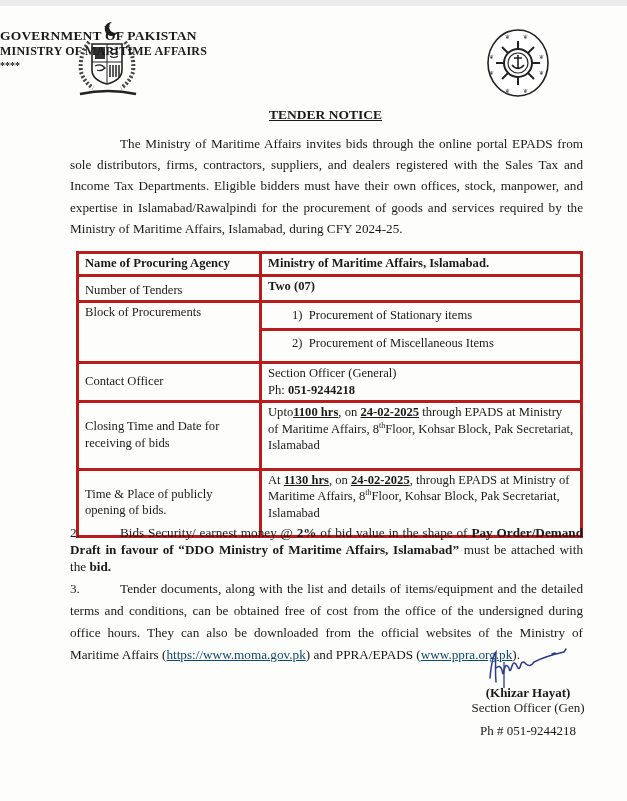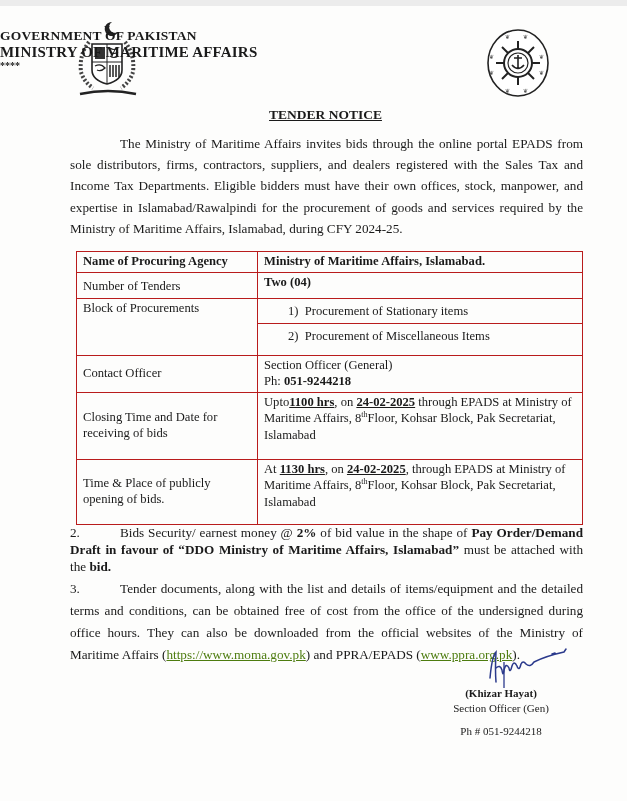--- a/index.html
+++ b/index.html
@@ -8,41 +8,41 @@
       background: #fdfdfc;
       font-family: "Liberation Serif", serif;
       color: #1a1a1a;
       position: relative;
     }
     .topbar { position: absolute; left: 0; top: 0; width: 627px; height: 6px; background: #ececec; }
     .emblem-left { position: absolute; left: 72px; top: 18px; width: 72px; height: 84px; }
     .emblem-right { position: absolute; left: 485px; top: 27px; width: 66px; height: 72px; }
     .header { position: absolute; left: 0; width: 627px; font-weight: bold; }
     .h1 { top: 28px; font-size: 13.5px; letter-spacing: 0.2px; }
-    .h2 { top: 44px; font-size: 15px; letter-spacing: 0.2px; }
+    .h2 { top: 44px; font-size: 12px; letter-spacing: 0.2px; }
     .h3 { top: 60px; font-size: 10px; }
     .title { position: absolute; left: 12px; width: 627px; top: 107px; text-align: center; font-weight: bold; font-size: 13.5px; text-decoration: underline; }
     .para { position: absolute; left: 70px; width: 513px; font-size: 13.2px; line-height: 21.2px; text-align: justify; }
     .p1 { top: 133px; text-indent: 50px; }
     table.tender {
       position: absolute; left: 76px; top: 251px; width: 507px;
       border-collapse: collapse; font-size: 12.6px;
     }
-    table.tender td { border: 1px solid #b91c1c; vertical-align: top; padding: 1px 6px 2px 6px; line-height: 16.5px; }
+    table.tender td { border: 3px solid #b91c1c; vertical-align: top; padding: 1px 6px 2px 6px; line-height: 16.5px; }
     table.tender td.c1 { width: 168px; }
     .vmid { vertical-align: middle !important; }
     .b { font-weight: bold; }
     .u { text-decoration: underline; font-weight: bold; }
     .sub-row { padding: 4px 6px 4px 30px !important; }
     .p2 { top: 524px; line-height: 17px; font-size: 13.2px; }
     .p3 { top: 578px; line-height: 22px; }
     .num { display: inline-block; width: 50px; }
-    a.link { color: #4d7c0f; text-decoration: underline; }
+    a.link { color: #0c4a6e; text-decoration: underline; }
     .sig { position: absolute; left: 482px; top: 648px; width: 110px; height: 40px; }
-    .signblock { position: absolute; left: 421px; width: 160px; text-align: center; font-size: 11px; line-height: 16px; }
+    .signblock { position: absolute; left: 448px; width: 160px; text-align: center; font-size: 13px; line-height: 16px; }
     .s1 { top: 685px; font-weight: bold; }
     .s2 { top: 700px; }
     .s3 { top: 715px; margin-top: 8px; }
     sup { font-size: 8px; line-height: 0; }
   </style>
 </head>
 <body>
 
 <div class="topbar"></div>
 
@@ -97,21 +97,21 @@
 <div class="para p1">The Ministry of Maritime Affairs invites bids through the online portal EPADS from sole distributors, firms, contractors, suppliers, and dealers registered with the Sales Tax and Income Tax Departments. Eligible bidders must have their own offices, stock, manpower, and expertise in Islamabad/Rawalpindi for the procurement of goods and services required by the Ministry of Maritime Affairs, Islamabad, during CFY 2024-25.</div>
 
 <table class="tender">
   <tbody>
       <tr style="height:20px">
     <td class="c1 b">Name of Procuring Agency</td>
     <td class="b">Ministry of Maritime Affairs, Islamabad.</td>
   </tr>
   <tr style="height:26px">
     <td class="c1" style="padding-top:5px">Number of Tenders</td>
-    <td class="b">Two (04)</td>
+    <td class="b">Two (07)</td>
   </tr>
   <tr style="height:22px">
     <td class="c1" rowspan="2">Block of Procurements</td>
     <td class="sub-row">
       <span>1)</span>&nbsp;&nbsp;<span>Procurement of Stationary items</span>
     </td>
   </tr>
   <tr style="height:28px">
     <td class="sub-row" style="padding-bottom:10px !important">
       <span>2)</span>&nbsp;&nbsp;<span>Procurement of Miscellaneous Items</span>

